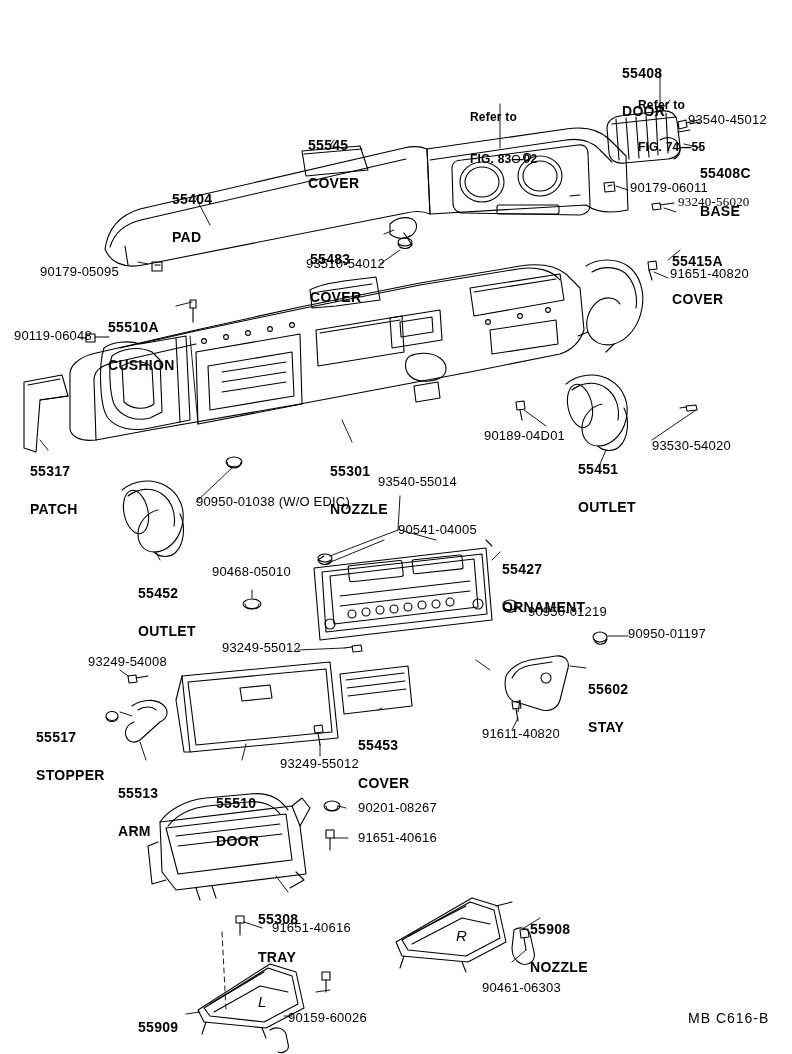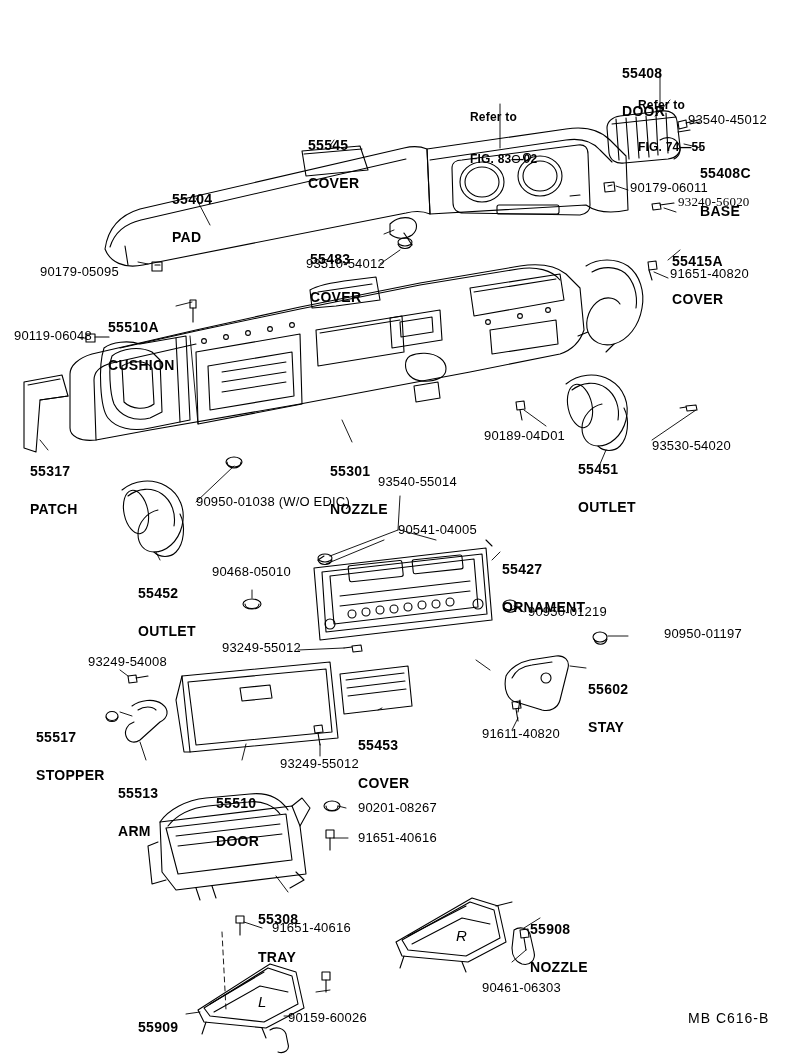--- a/index.html
+++ b/index.html
@@ -474,21 +474,21 @@
   <div class="lbl bolt" style="left:40px; top:266px;">90179-05095</div>
   <div class="lbl bolt" style="left:670px; top:268px;">91651-40820</div>
   <div class="lbl bolt" style="left:14px; top:330px;">90119-06048</div>
   <div class="lbl bolt" style="left:196px; top:496px;text-align:center;">90950-01038 (W/O EDIC)</div>
   <div class="lbl bolt" style="left:484px; top:430px;">90189-04D01</div>
   <div class="lbl bolt" style="left:652px; top:440px;">93530-54020</div>
   <div class="lbl bolt" style="left:378px; top:476px;">93540-55014</div>
   <div class="lbl bolt" style="left:398px; top:524px;">90541-04005</div>
   <div class="lbl bolt" style="left:212px; top:566px;">90468-05010</div>
   <div class="lbl bolt" style="left:528px; top:606px;">90950-01219</div>
-  <div class="lbl bolt" style="left:664px; top:628px;">90950-01197</div>
+  <div class="lbl bolt" style="left:628px; top:628px;">90950-01197</div>
   <div class="lbl bolt" style="left:222px; top:642px;">93249-55012</div>
   <div class="lbl bolt" style="left:88px; top:656px;">93249-54008</div>
   <div class="lbl bolt" style="left:482px; top:728px;">91611-40820</div>
   <div class="lbl bolt" style="left:280px; top:758px;">93249-55012</div>
   <div class="lbl bolt" style="left:358px; top:802px;">90201-08267</div>
   <div class="lbl bolt" style="left:358px; top:832px;">91651-40616</div>
   <div class="lbl bolt" style="left:272px; top:922px;">91651-40616</div>
   <div class="lbl bolt" style="left:482px; top:982px;">90461-06303</div>
   <div class="lbl bolt" style="left:288px; top:1012px;">90159-60026</div>
 

